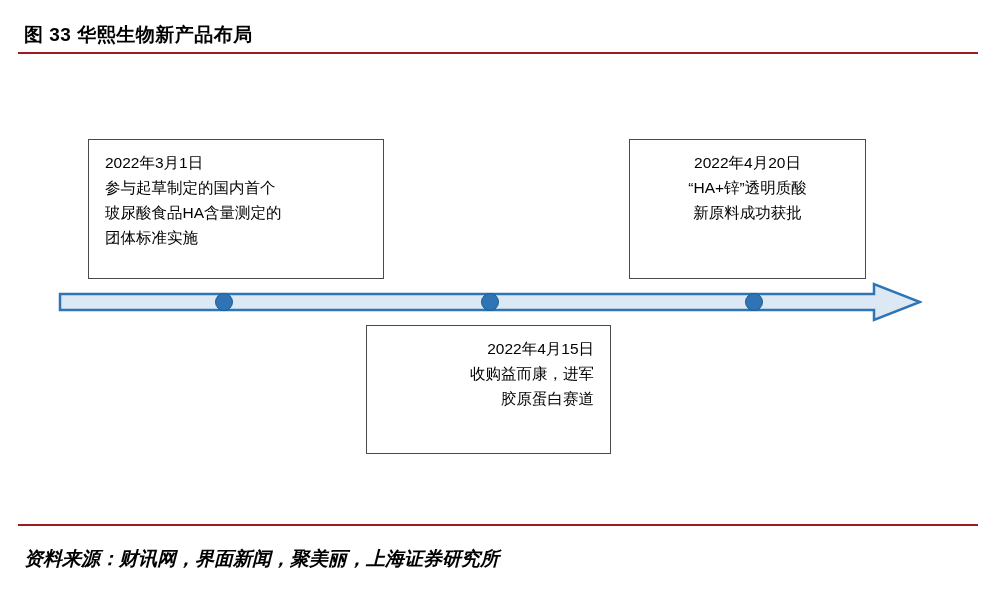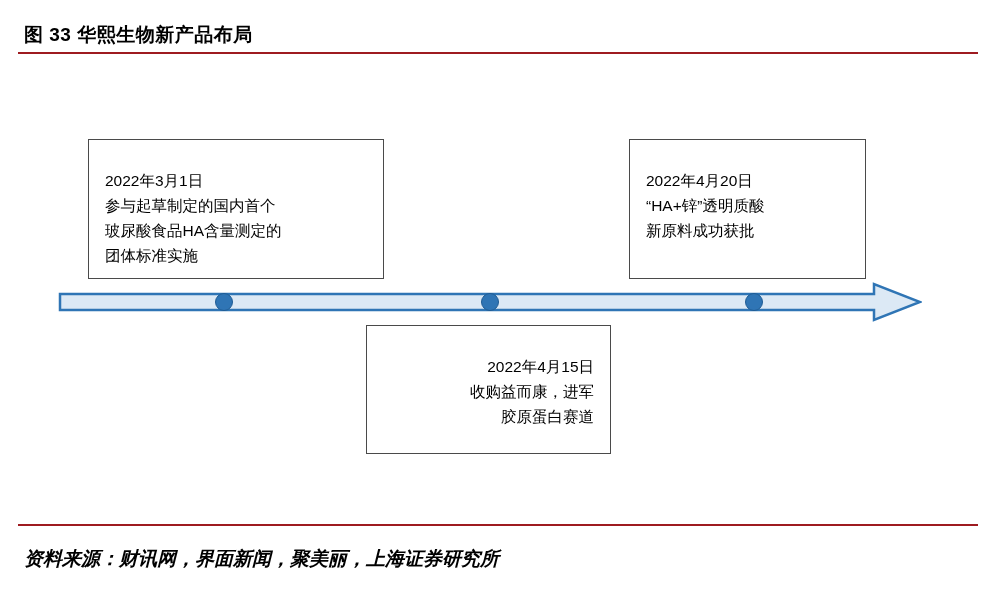--- a/index.html
+++ b/index.html
@@ -82,28 +82,28 @@
     border: 1px solid #1f5c94;
     box-sizing: border-box;
   }
 
   
   .event-box {
     position: absolute;
     box-sizing: border-box;
     border: 1px solid #4a4a4a;
     background: #ffffff;
-    padding: 28px 16px 12px 16px;
+    padding: 10px 16px 12px 16px;
     font-size: 15.5px;
     line-height: 1.62;
     color: #000000;
     white-space: pre-line;
   }
   .event-box.center-text {
-    text-align: left;
+    text-align: center;
   }
 
   #box-0 { left: 88px;  top: 139px; width: 296px; height: 140px; }
   #box-1 { left: 366px; top: 325px; width: 245px; height: 129px; text-align: right; }
   #box-2 { left: 629px; top: 139px; width: 237px; height: 140px; }
 </style>
 </head>
 <body>
 
 <div class="page">

